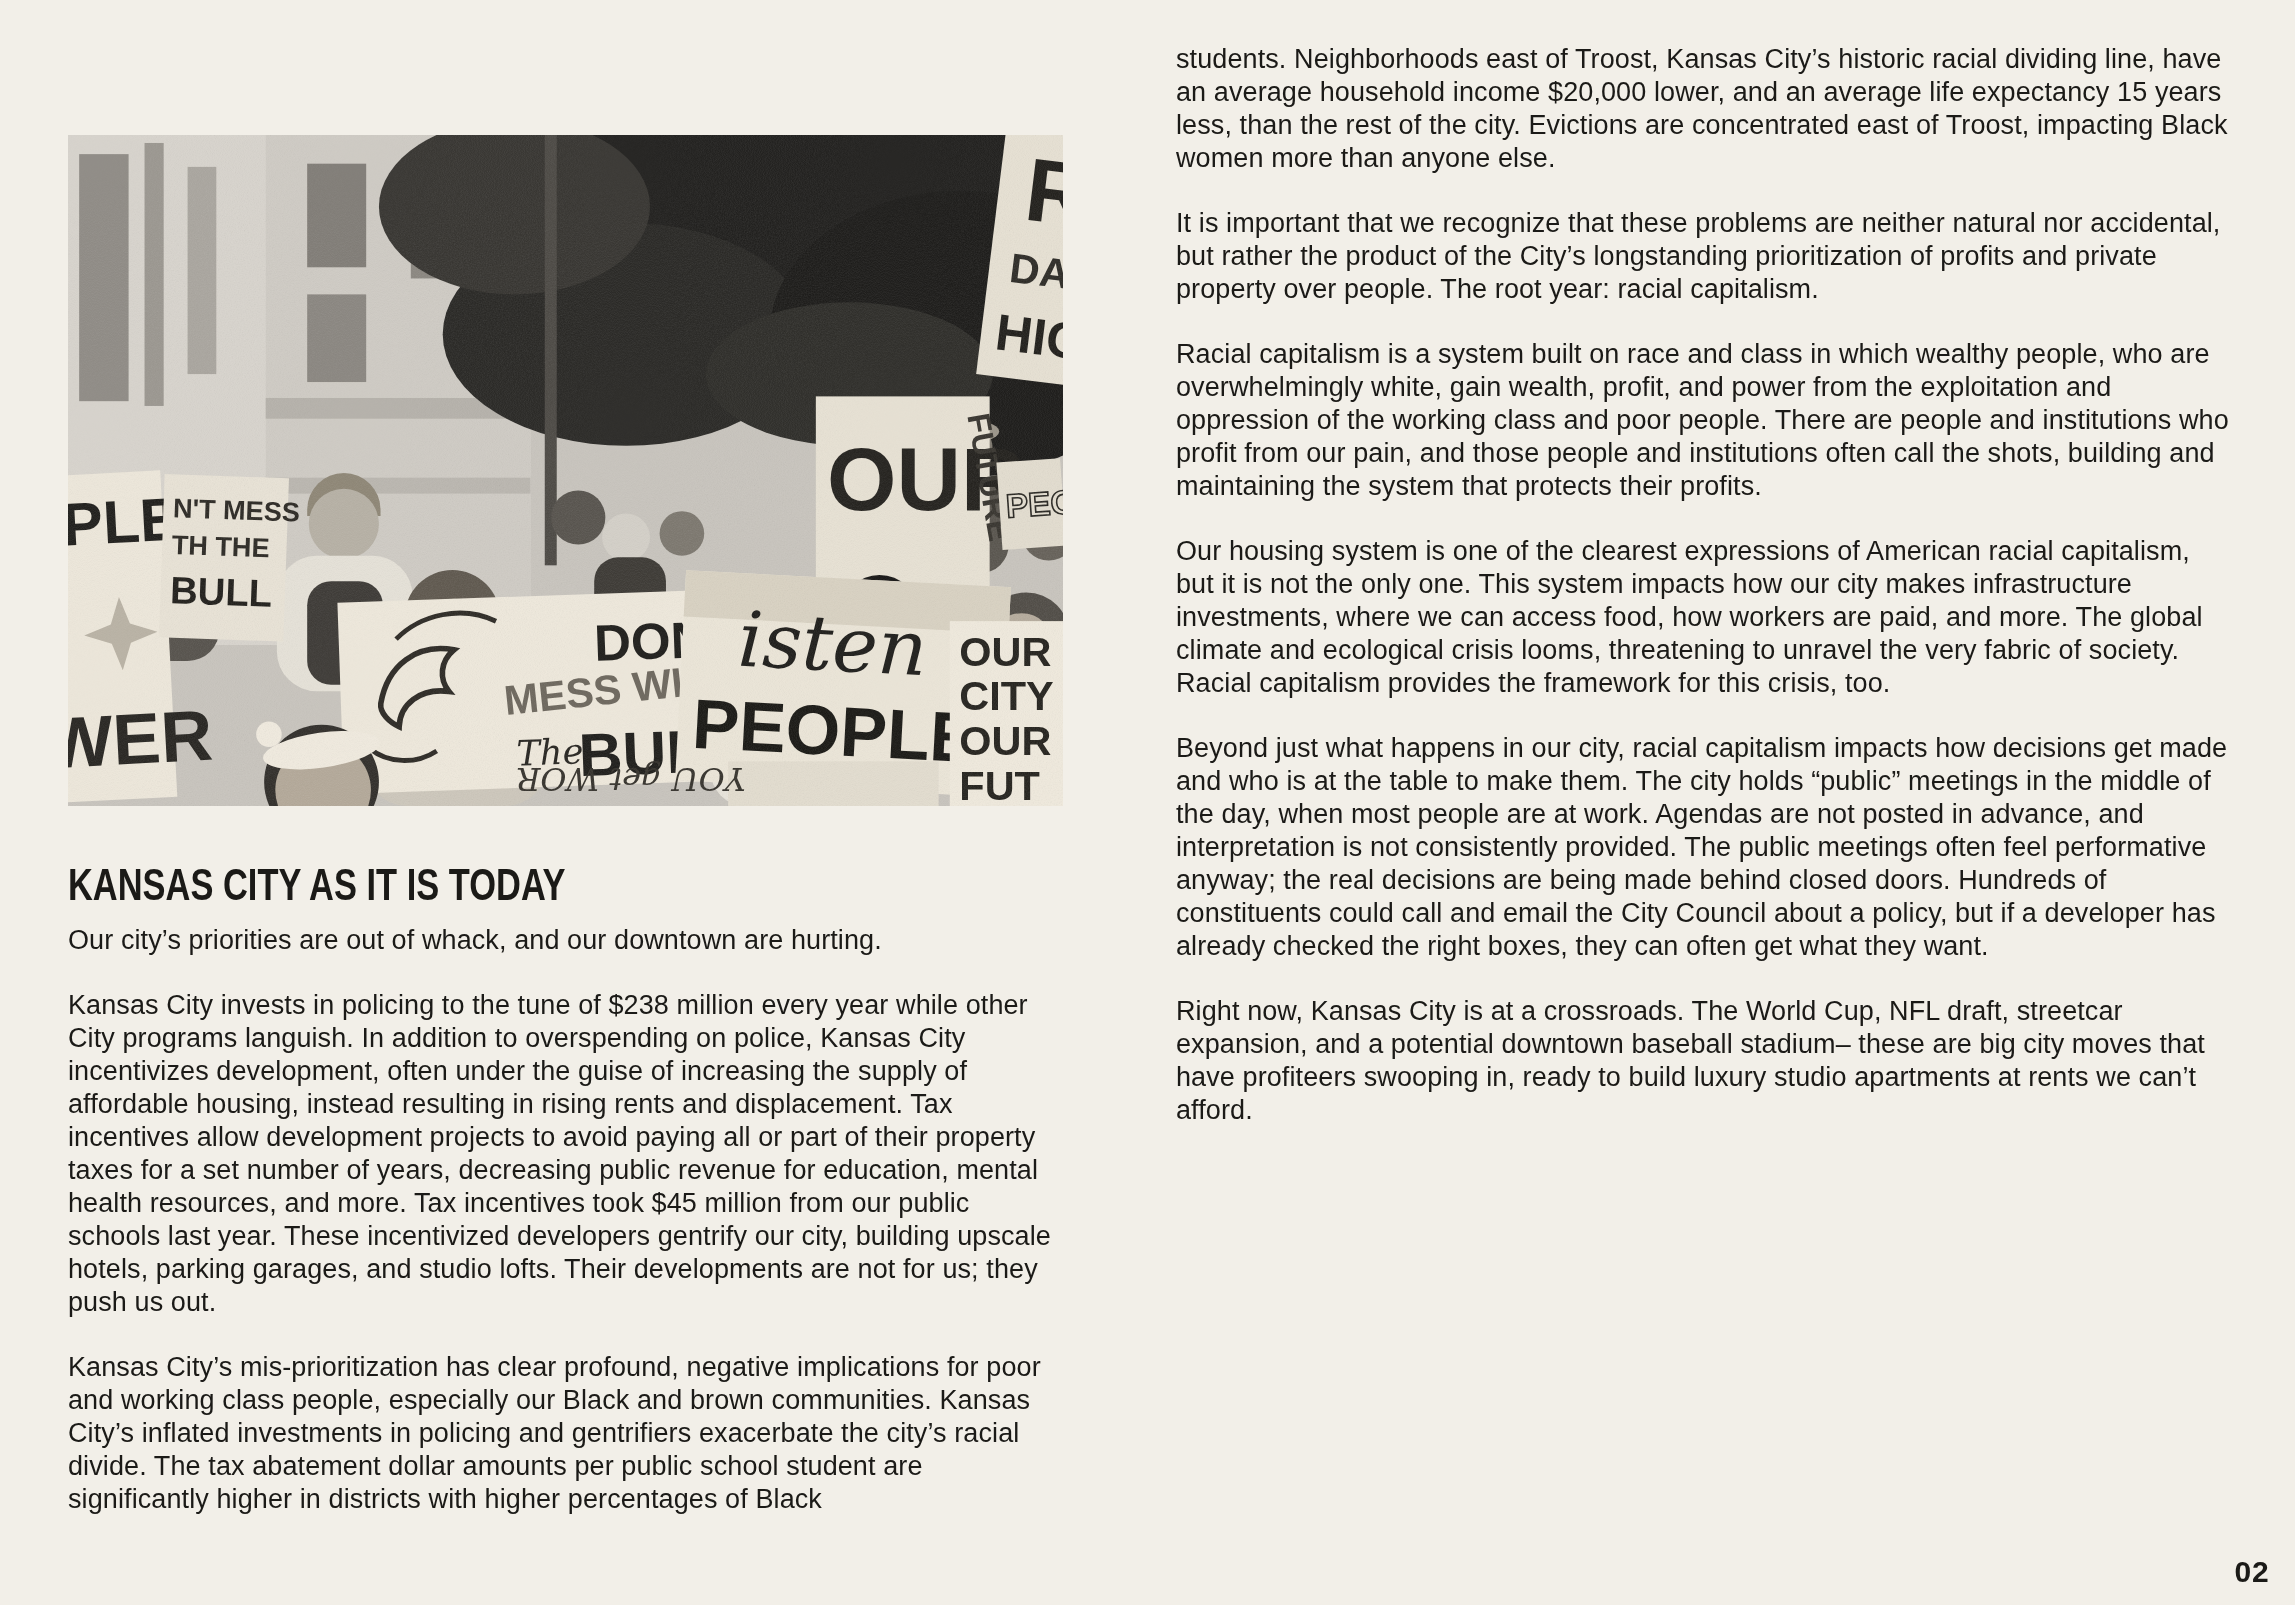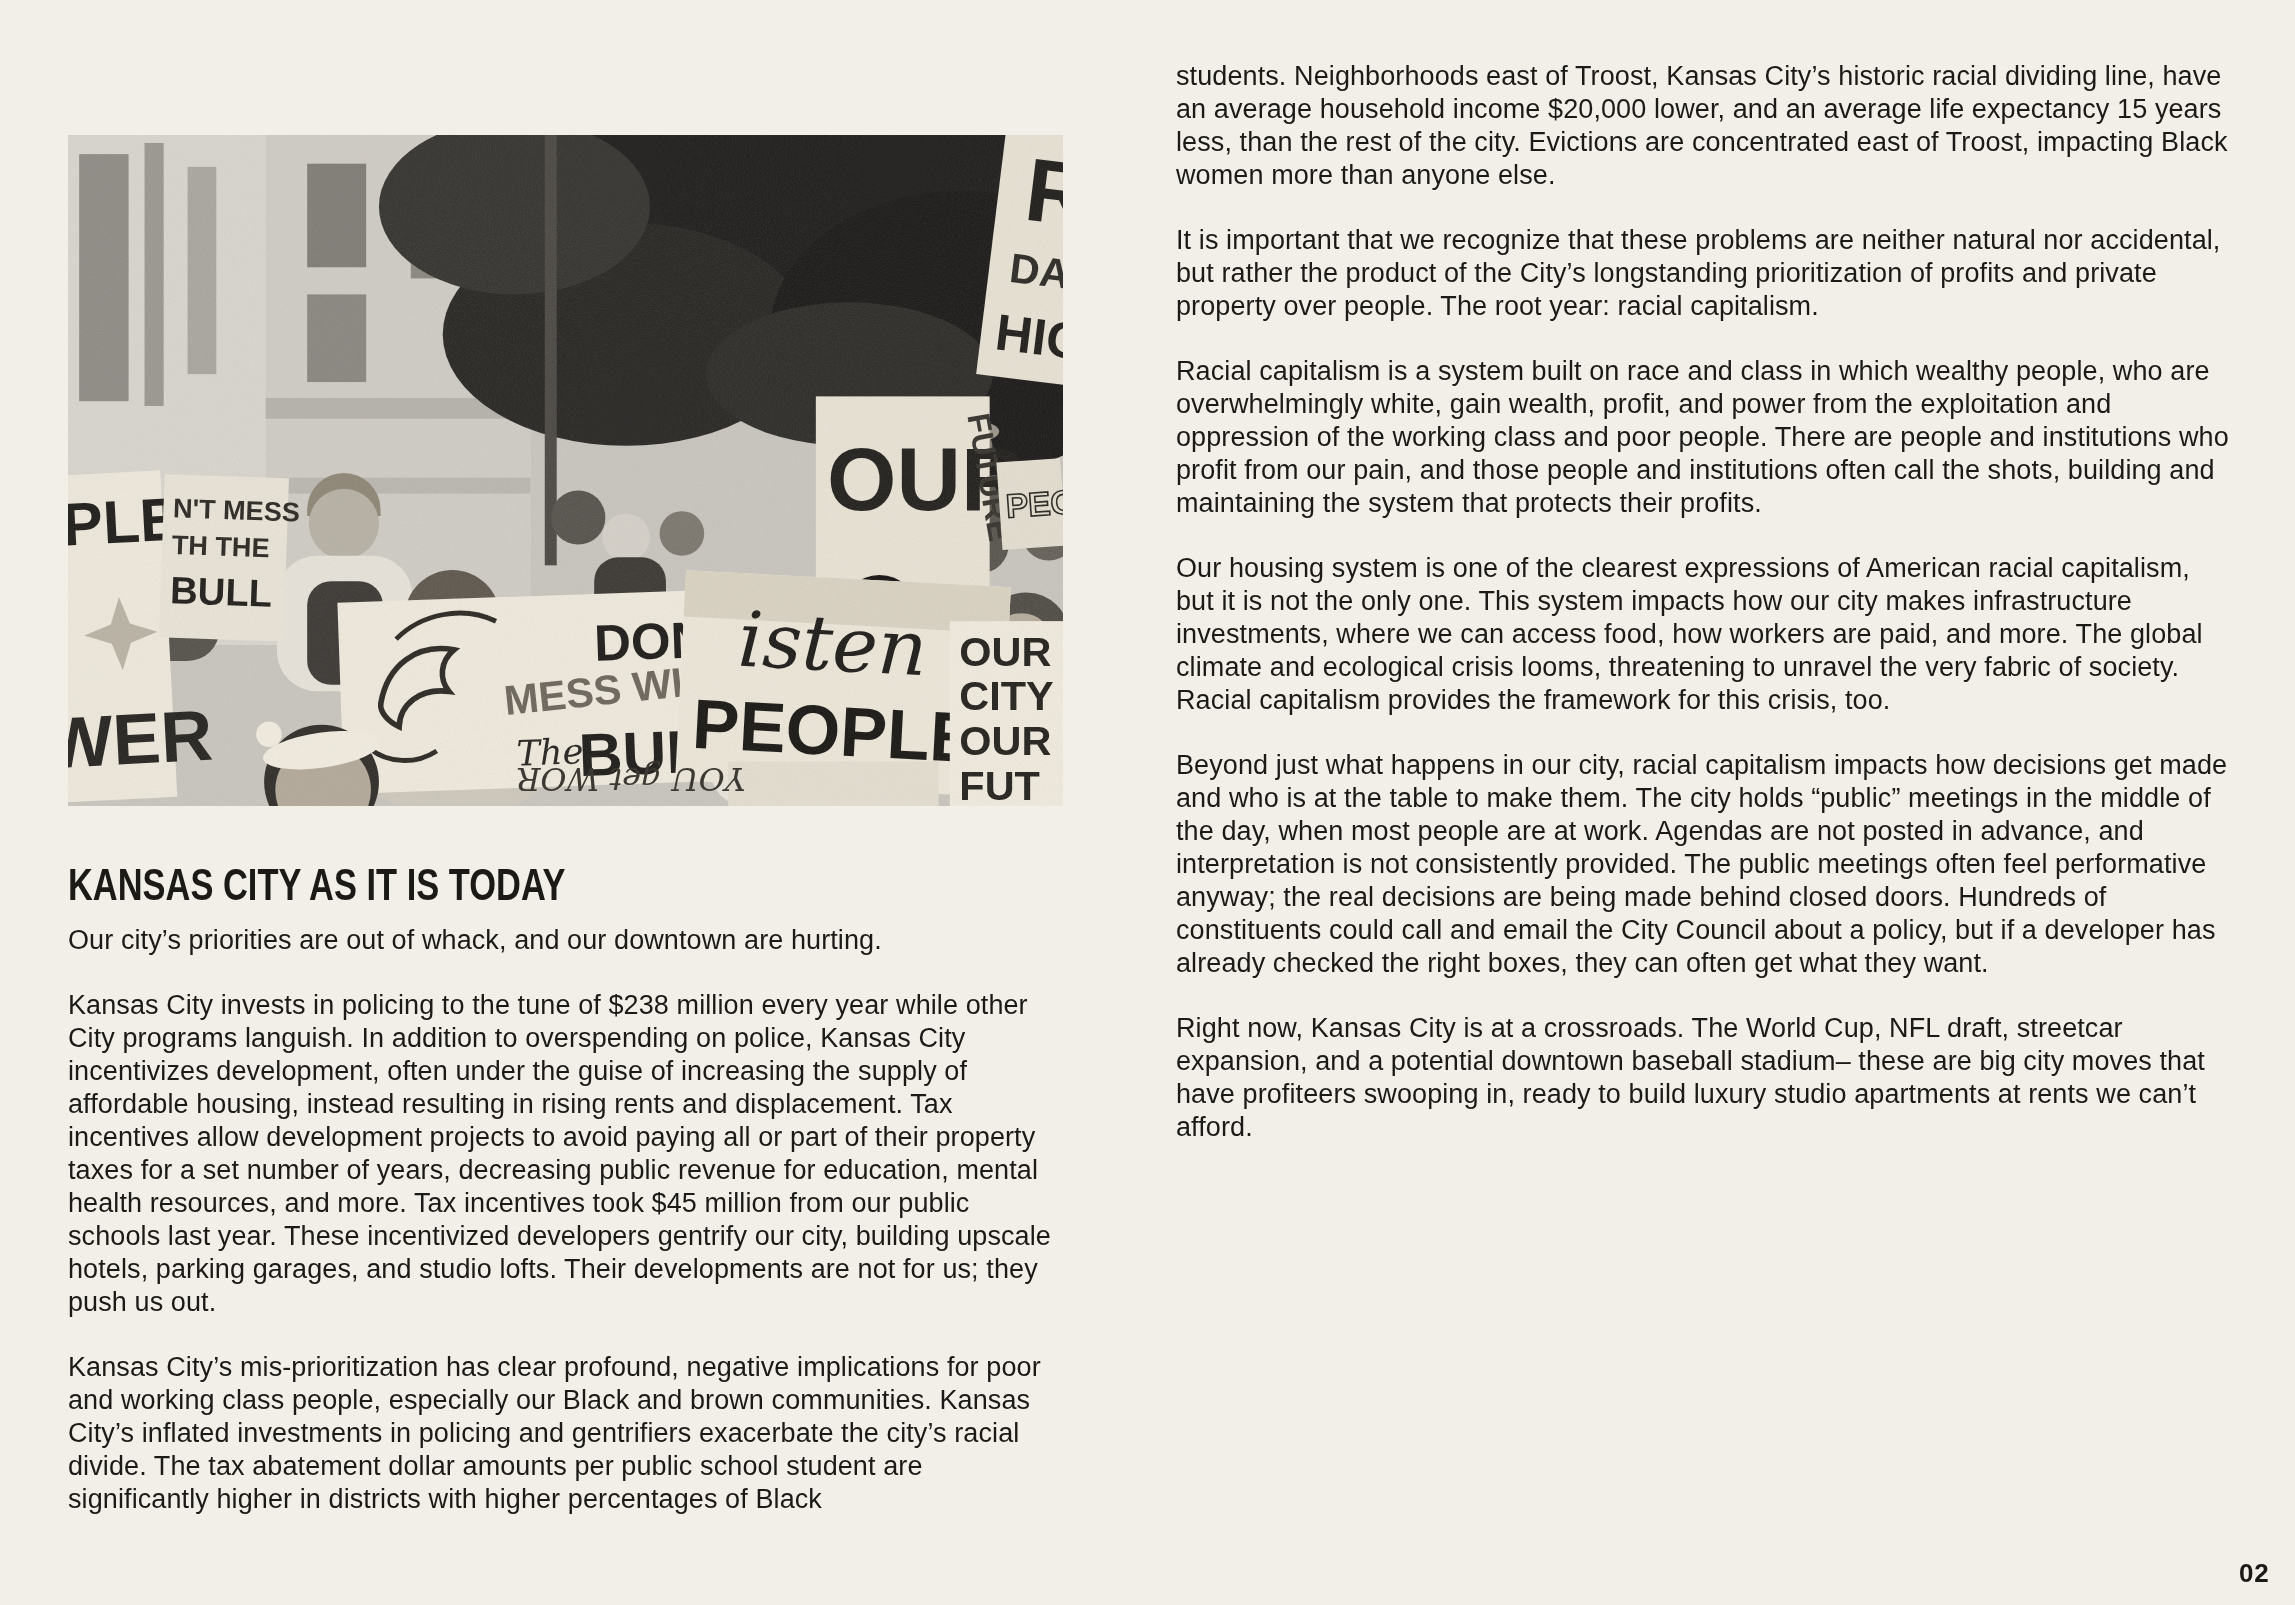--- a/index.html
+++ b/index.html
@@ -5,31 +5,31 @@
   html,body{margin:0;padding:0;background:#f2efe8;}
   .page{
     position:relative;
     width:2295px;height:1605px;
     background:#f2efe8;
     color:#1b1a17;
     font-family:"Liberation Sans",sans-serif;
     overflow:hidden;
   }
   .col-left{position:absolute;left:68px;top:135px;width:995px;}
-  .col-right{position:absolute;left:1176px;top:60px;width:1057px;}
+  .col-right{position:absolute;left:1176px;top:43px;width:1057px;}
   figure.photo{margin:0;width:995px;height:671px;}
   figure.photo svg{display:block;width:100%;height:100%;}
   h1.heading{
     margin:57px 0 17.5px 0;
     font-size:41px;line-height:1.05;font-weight:700;
     transform:scale(0.84,1.06);transform-origin:left top;
     white-space:nowrap;letter-spacing:0;
   }
   p.body{margin:0 0 32px 0;font-size:27px;line-height:33px;letter-spacing:0.1px;}
-  .page-number{position:absolute;right:25.5px;bottom:16px;font-size:26px;font-weight:700;letter-spacing:0.8px;}
+  .page-number{position:absolute;right:25.5px;bottom:16px;font-size:30px;font-weight:700;letter-spacing:0.8px;}
   .photo text{font-family:"Liberation Sans",sans-serif;}
   .photo .script{font-family:"DejaVu Serif",serif;font-style:italic;}
 </style>
 </head>
 <body>
 
 <div class="page">
 
   <div class="col-left">
 

